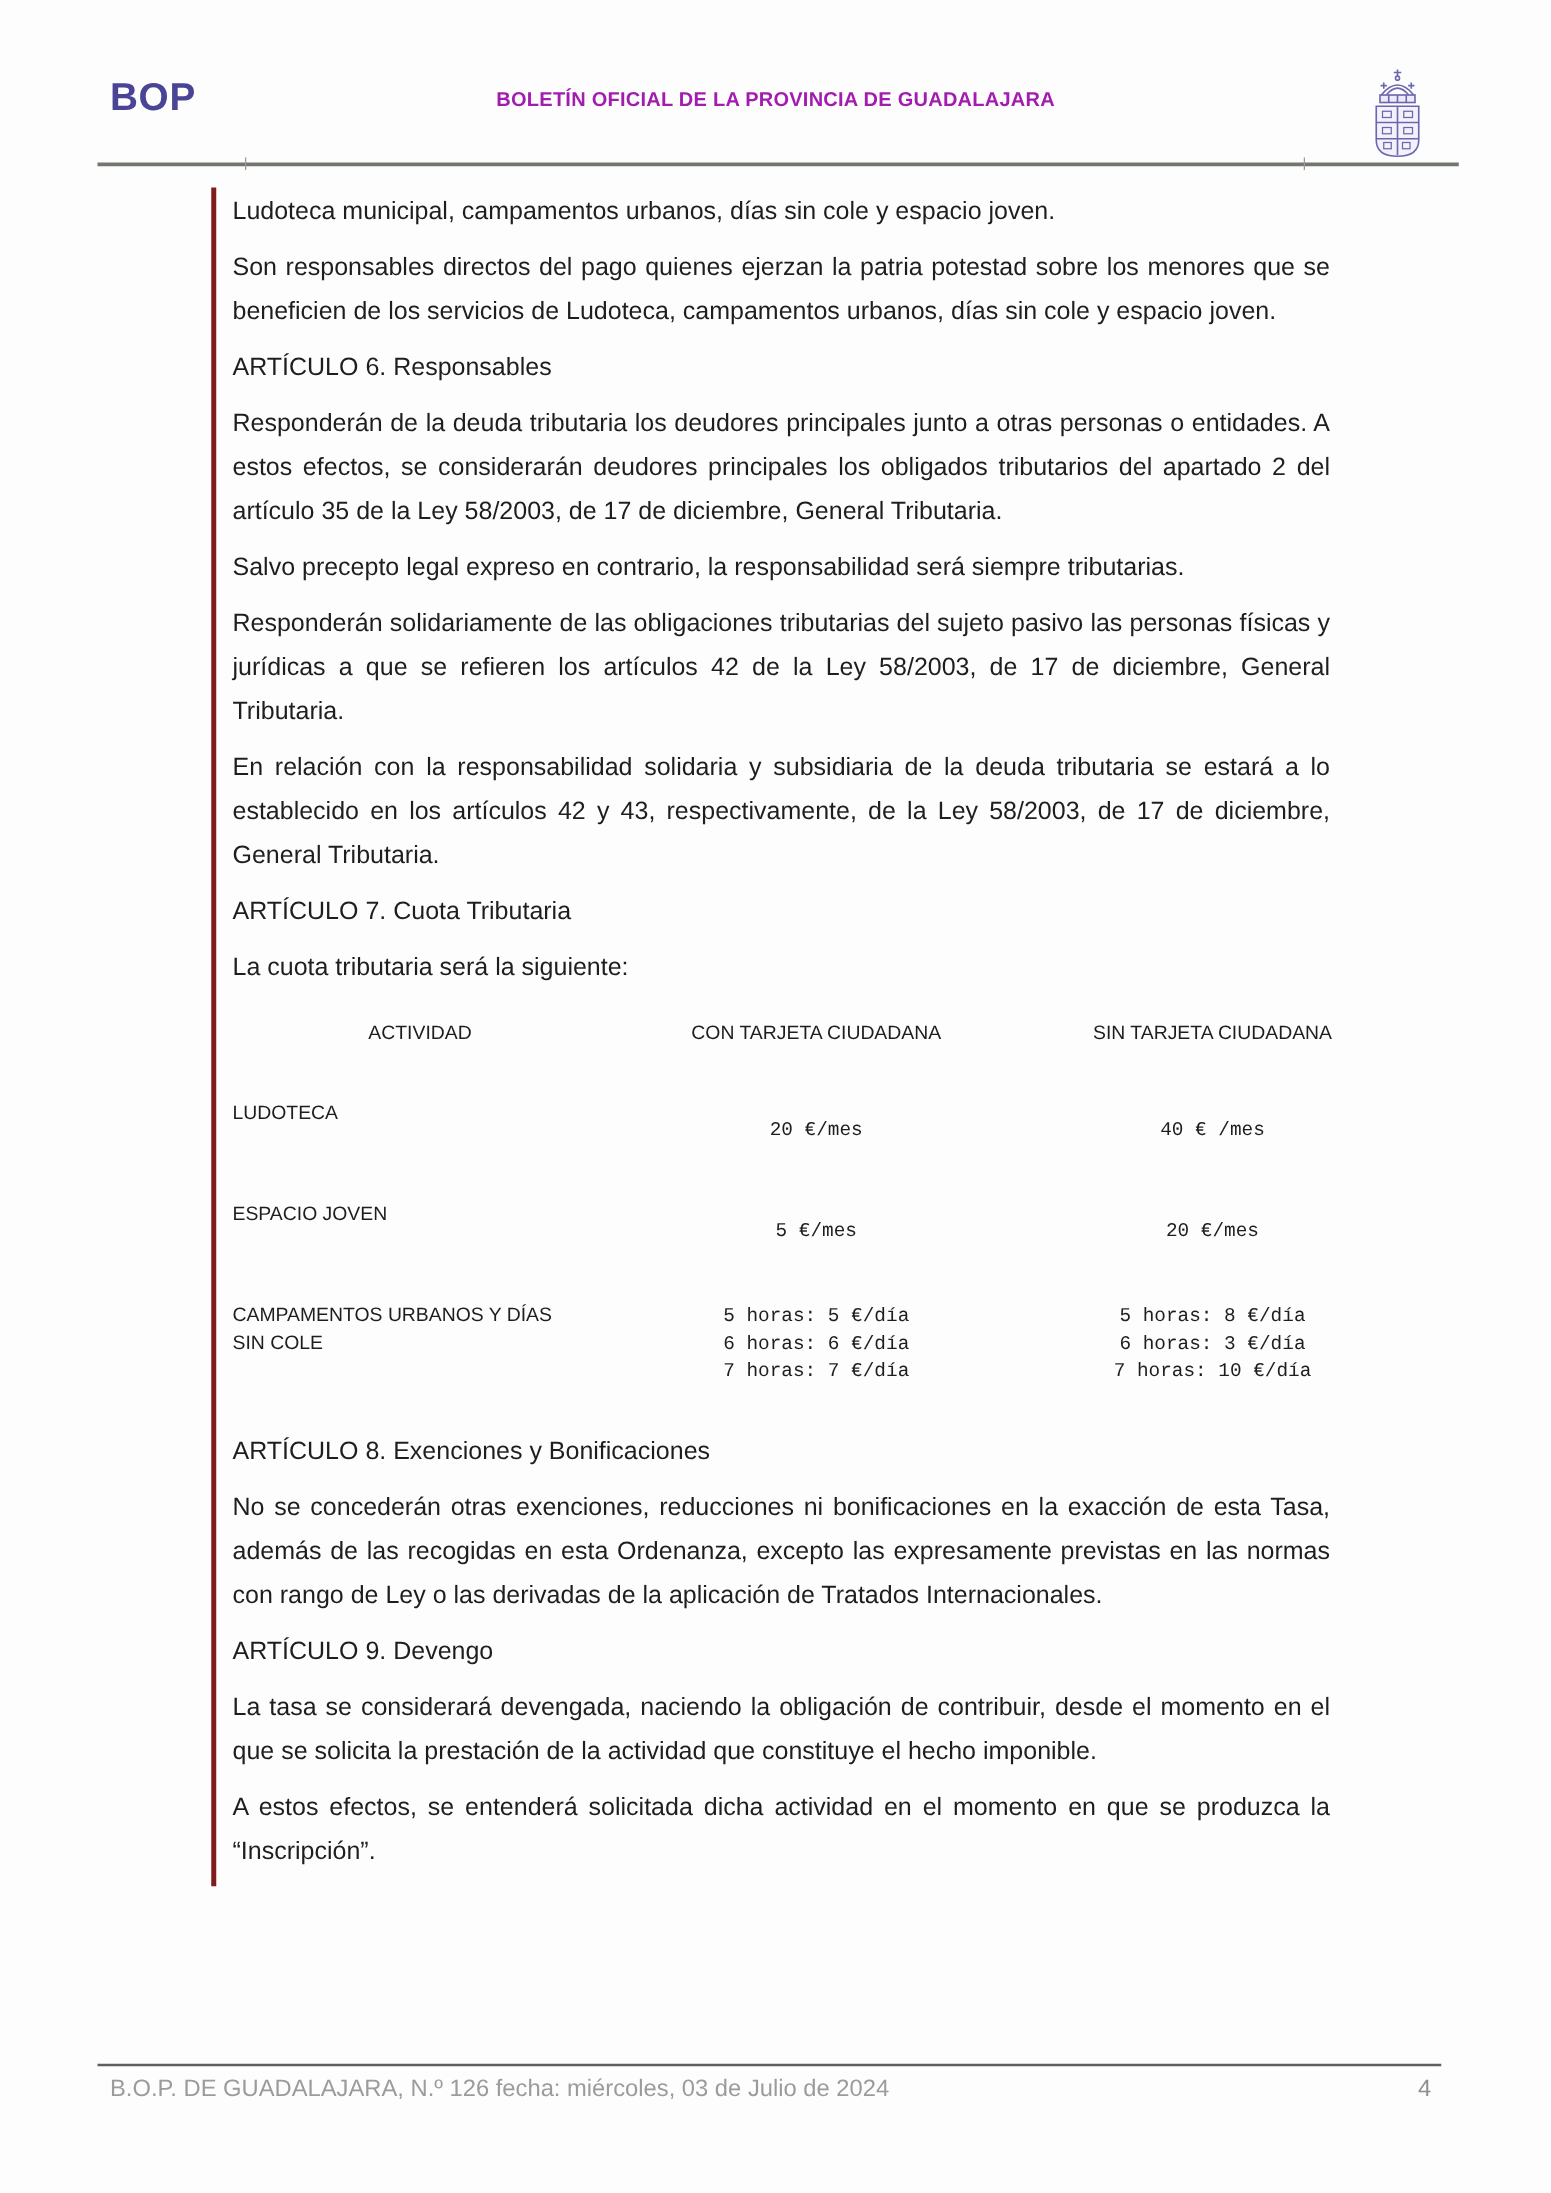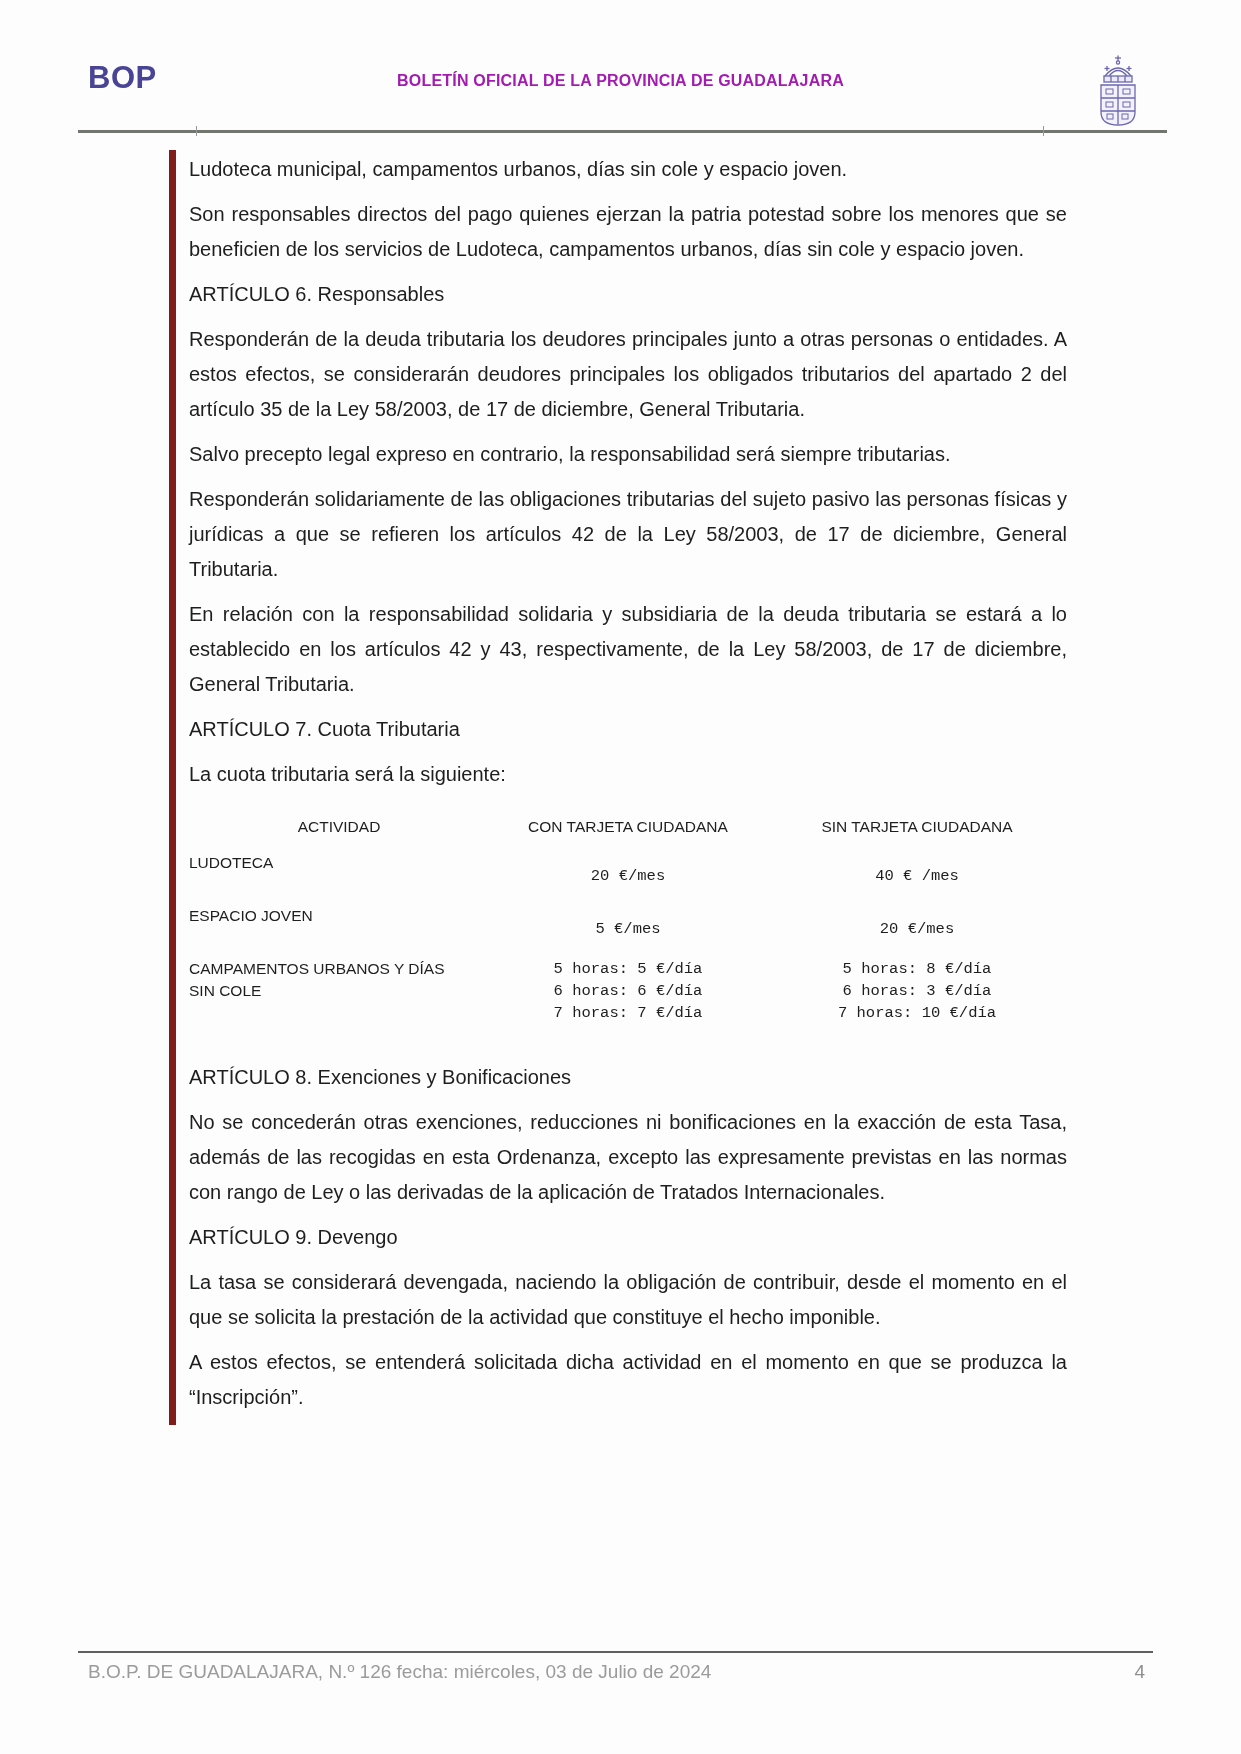--- a/index.html
+++ b/index.html
@@ -23,35 +23,35 @@
     letter-spacing:.2px;
   }
   .emblem{position:absolute;left:1093px;top:54px;}
   .header-rule{position:absolute;left:78px;top:130px;width:1089px;height:3px;background:#71766f;}
   .rule-tick{position:absolute;top:126px;width:1px;height:10px;background:#9a9a9a;}
   .tick-1{left:196px;} .tick-2{left:1043px;}
   
   .content{
     position:absolute;top:150px;left:169px;
     width:878px;
-    border-left:7px solid #7f1d1d;
+    border-left:4px solid #7f1d1d;
     padding-left:13px;
   }
   .para{
     margin:10px 0;
     font-size:20px;line-height:35px;
     text-align:justify;
   }
   .para:first-child{margin-top:2px;}
   
   .tariff-table{
     margin:24px 0 18px 0;
     display:grid;
     grid-template-columns:300px 278px 300px;
-    font-size:15.5px;line-height:22px;color:#1e1e1e;
+    font-size:15.5px;line-height:22px;color:#1e1e1e;gap:28px;
   }
   .tt-head{padding-bottom:14px;}
   .tt-center{text-align:center;}
   .tt-label{text-align:left;padding-bottom:18px;}
   .tt-val{text-align:center;padding-top:13px;padding-bottom:18px;font-family:Liberation Mono, monospace;}
   .tt-val.flush{padding-top:0;}
   .tt-line{display:block;}
   
   .footer-rule{position:absolute;left:78px;top:1651px;width:1075px;height:2px;background:#5d615e;}
   .footer{

